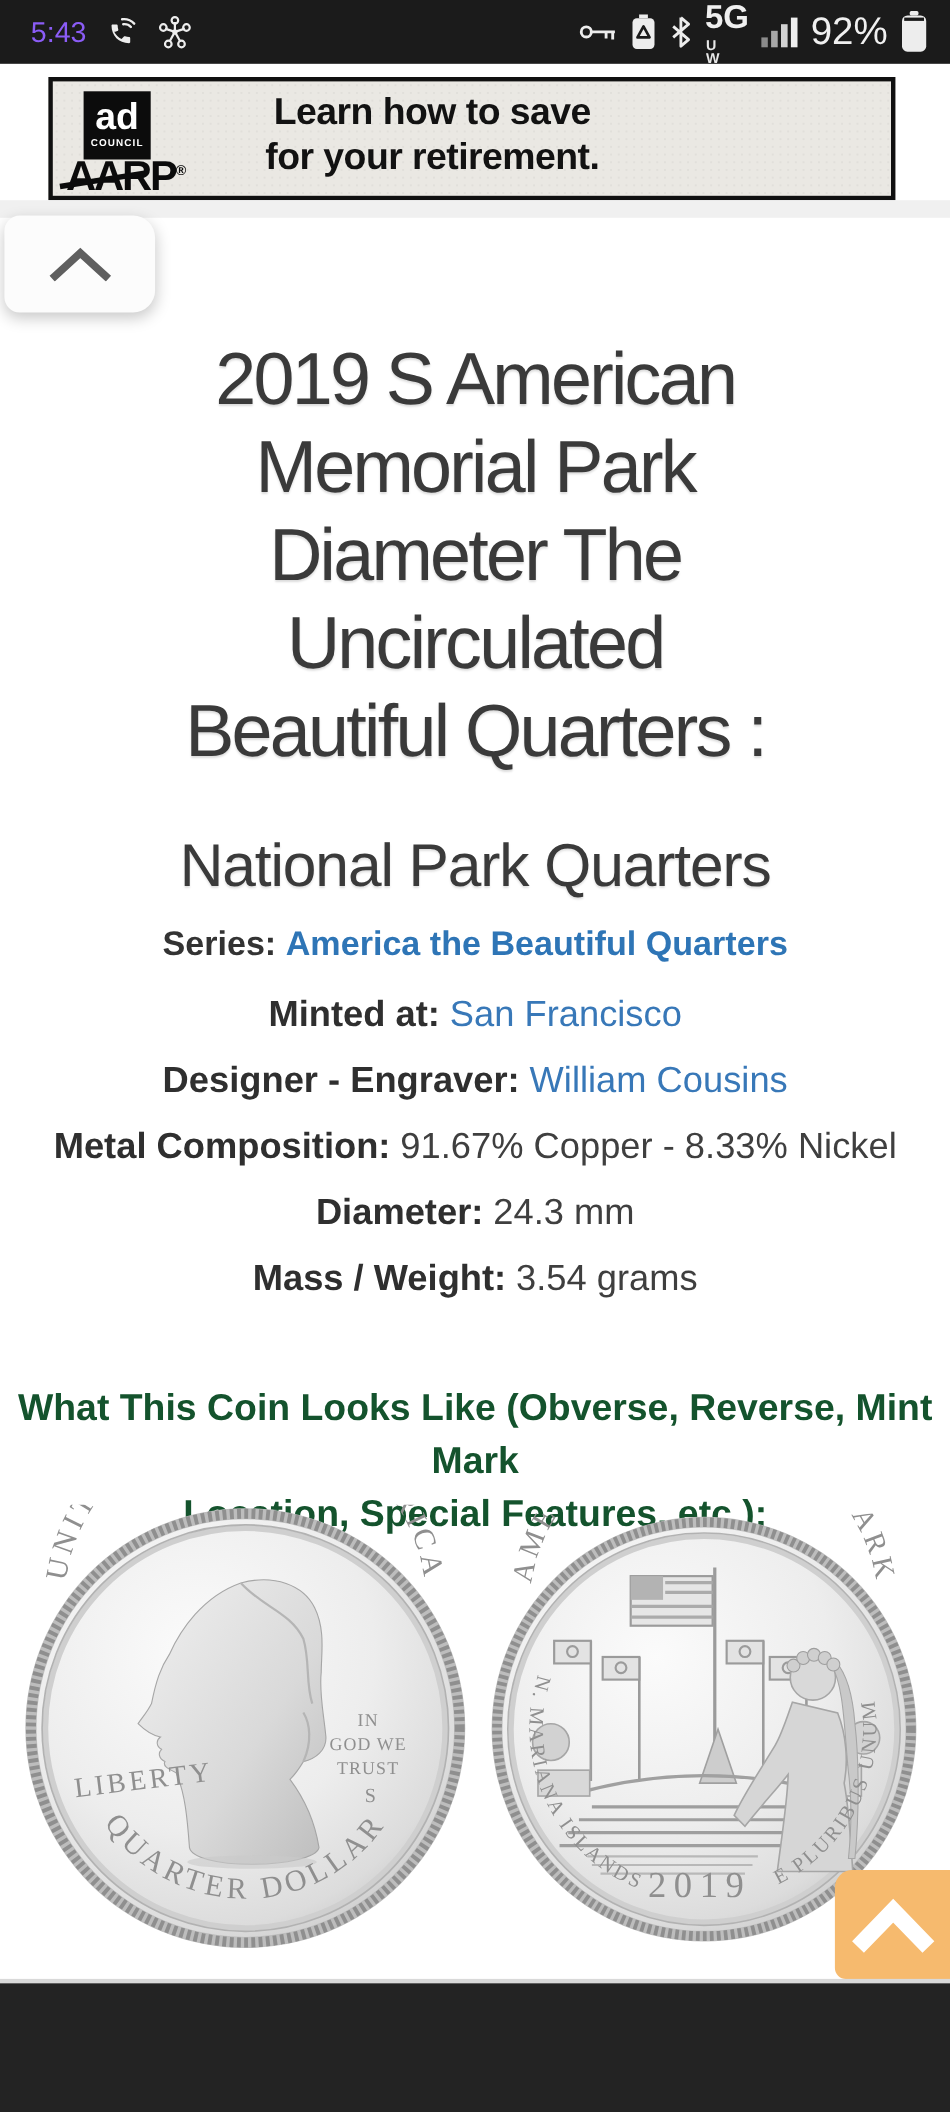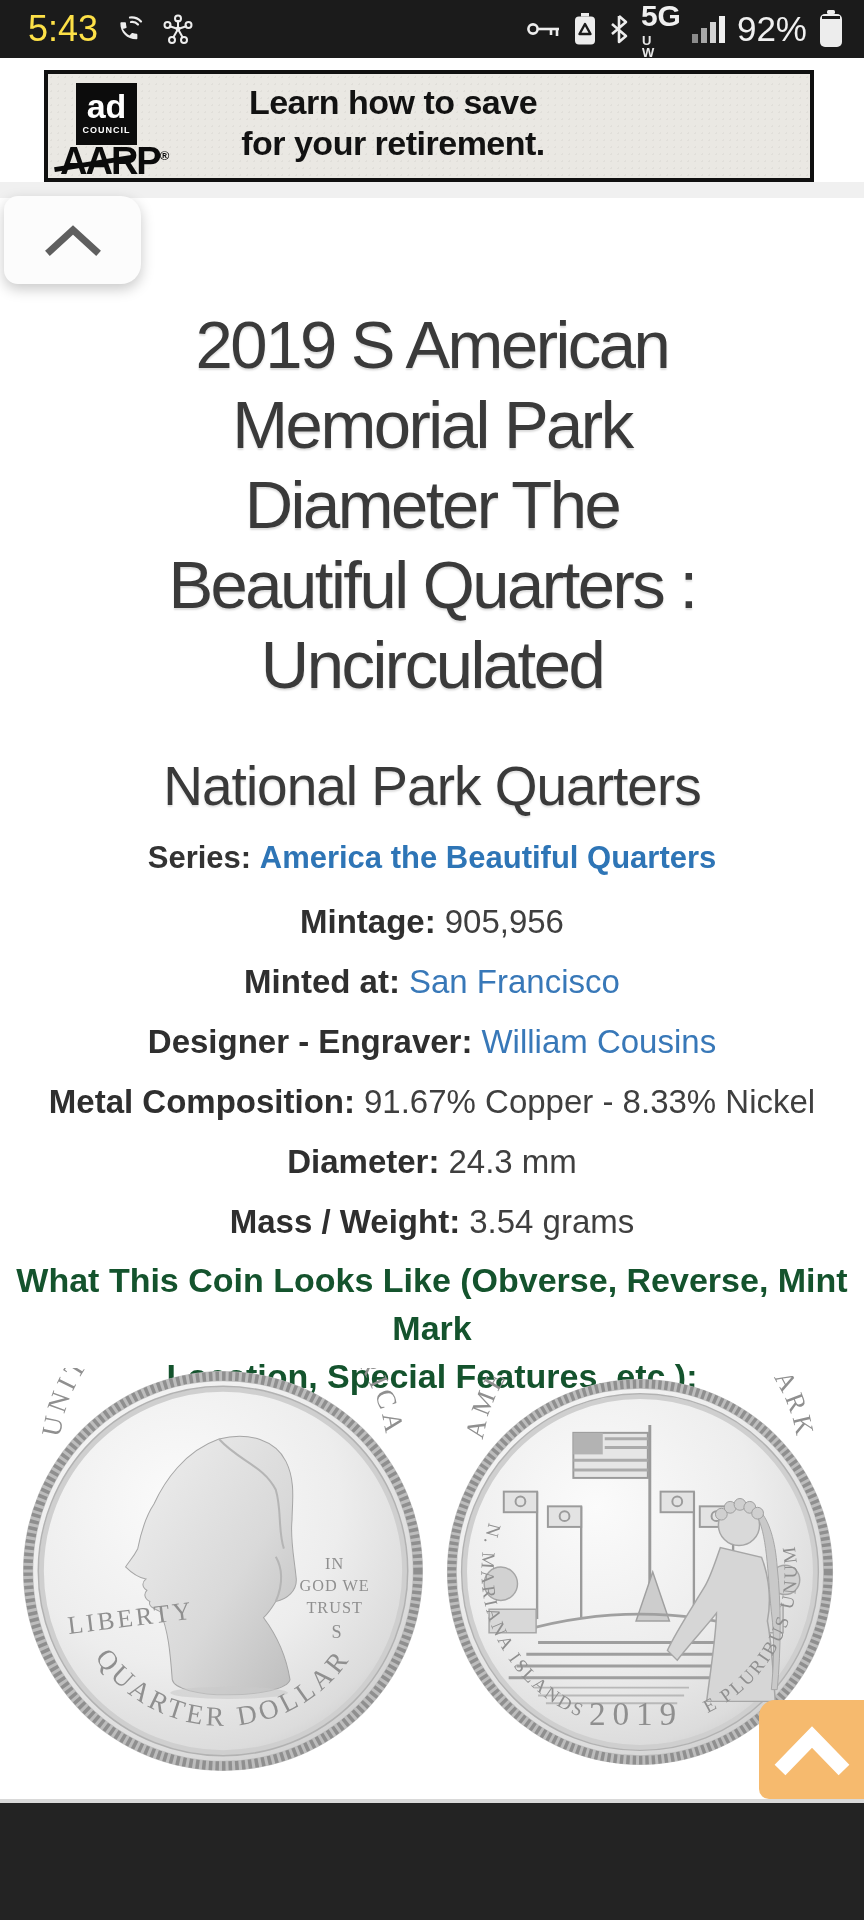--- a/index.html
+++ b/index.html
@@ -4,21 +4,21 @@
 <style>
   html,body{margin:0;padding:0;background:#000;}
   .screen{position:relative;width:864px;height:1920px;background:#ffffff;overflow:hidden;
           font-family:"Liberation Sans",sans-serif;}
 
   
   .status-bar{position:absolute;left:0;top:0;width:864px;height:58px;background:#1b1b1b;
               display:flex;align-items:center;box-sizing:border-box;padding:0 20px 0 28px;}
   .sb-left{display:flex;align-items:center;gap:16px;}
   .sb-right{margin-left:auto;display:flex;align-items:center;gap:11px;}
-  .sb-time{color:#fde047;font-size:36px;letter-spacing:0;}
+  .sb-time{color:#8b5cf6;font-size:26px;letter-spacing:0;}
   .sb-text{color:#f0f0f0;font-size:30px;font-weight:700;display:flex;align-items:flex-start;flex-direction:column;}
   .sb-sub{display:flex;flex-direction:column;font-size:13px;font-weight:700;line-height:12px;margin:2px 0 0 1px;color:#e8e8e8;}
   .sb-pct{color:#f0f0f0;font-size:35px;font-weight:400;}
   .sb-icon{display:block;}
 
   
   .ad-banner{position:absolute;left:44px;top:70px;width:762px;height:104px;background:#eae8e3;
              border:4px solid #101010;cursor:pointer;
              background-image:radial-gradient(rgba(0,0,0,0.04) 1px,transparent 1px);background-size:7px 7px;}
   .ad-council{position:absolute;left:28px;top:9px;width:61px;height:62px;background:#0c0c0c;color:#fff;
@@ -153,34 +153,31 @@
   <button class="collapse-card">
     <svg width="58" height="32" viewBox="0 0 58 32">
       <polyline points="6,27 29,6 52,27" fill="none" stroke="#5f5f5f" stroke-width="7" stroke-linecap="square" stroke-linejoin="miter"></polyline>
     </svg>
   </button>
 
   <h1 class="page-title">
     <div>2019 S American</div>
     <div>Memorial Park</div>
     <div>Diameter The</div>
+    <div>Uncirculated</div>
     <div>Beautiful Quarters :</div>
-    <div>Uncirculated</div>
   </h1>
   <h2 class="page-subtitle">National Park Quarters</h2>
 
   <p class="series-line">
     <span class="lbl">Series:</span>
     <a>America the Beautiful Quarters</a>
   </p>
 
   <div class="details">
-    <p class="detail">
-      <span class="lbl">Mintage:</span><span class="val">905,956</span>
-    </p>
     <p class="detail">
       <span class="lbl">Minted at:</span><span class="val link">San Francisco</span>
     </p>
     <p class="detail">
       <span class="lbl">Designer - Engraver:</span><span class="val link">William Cousins</span>
     </p>
     <p class="detail">
       <span class="lbl">Metal Composition:</span><span class="val">91.67% Copper - 8.33% Nickel</span>
     </p>
     <p class="detail">

